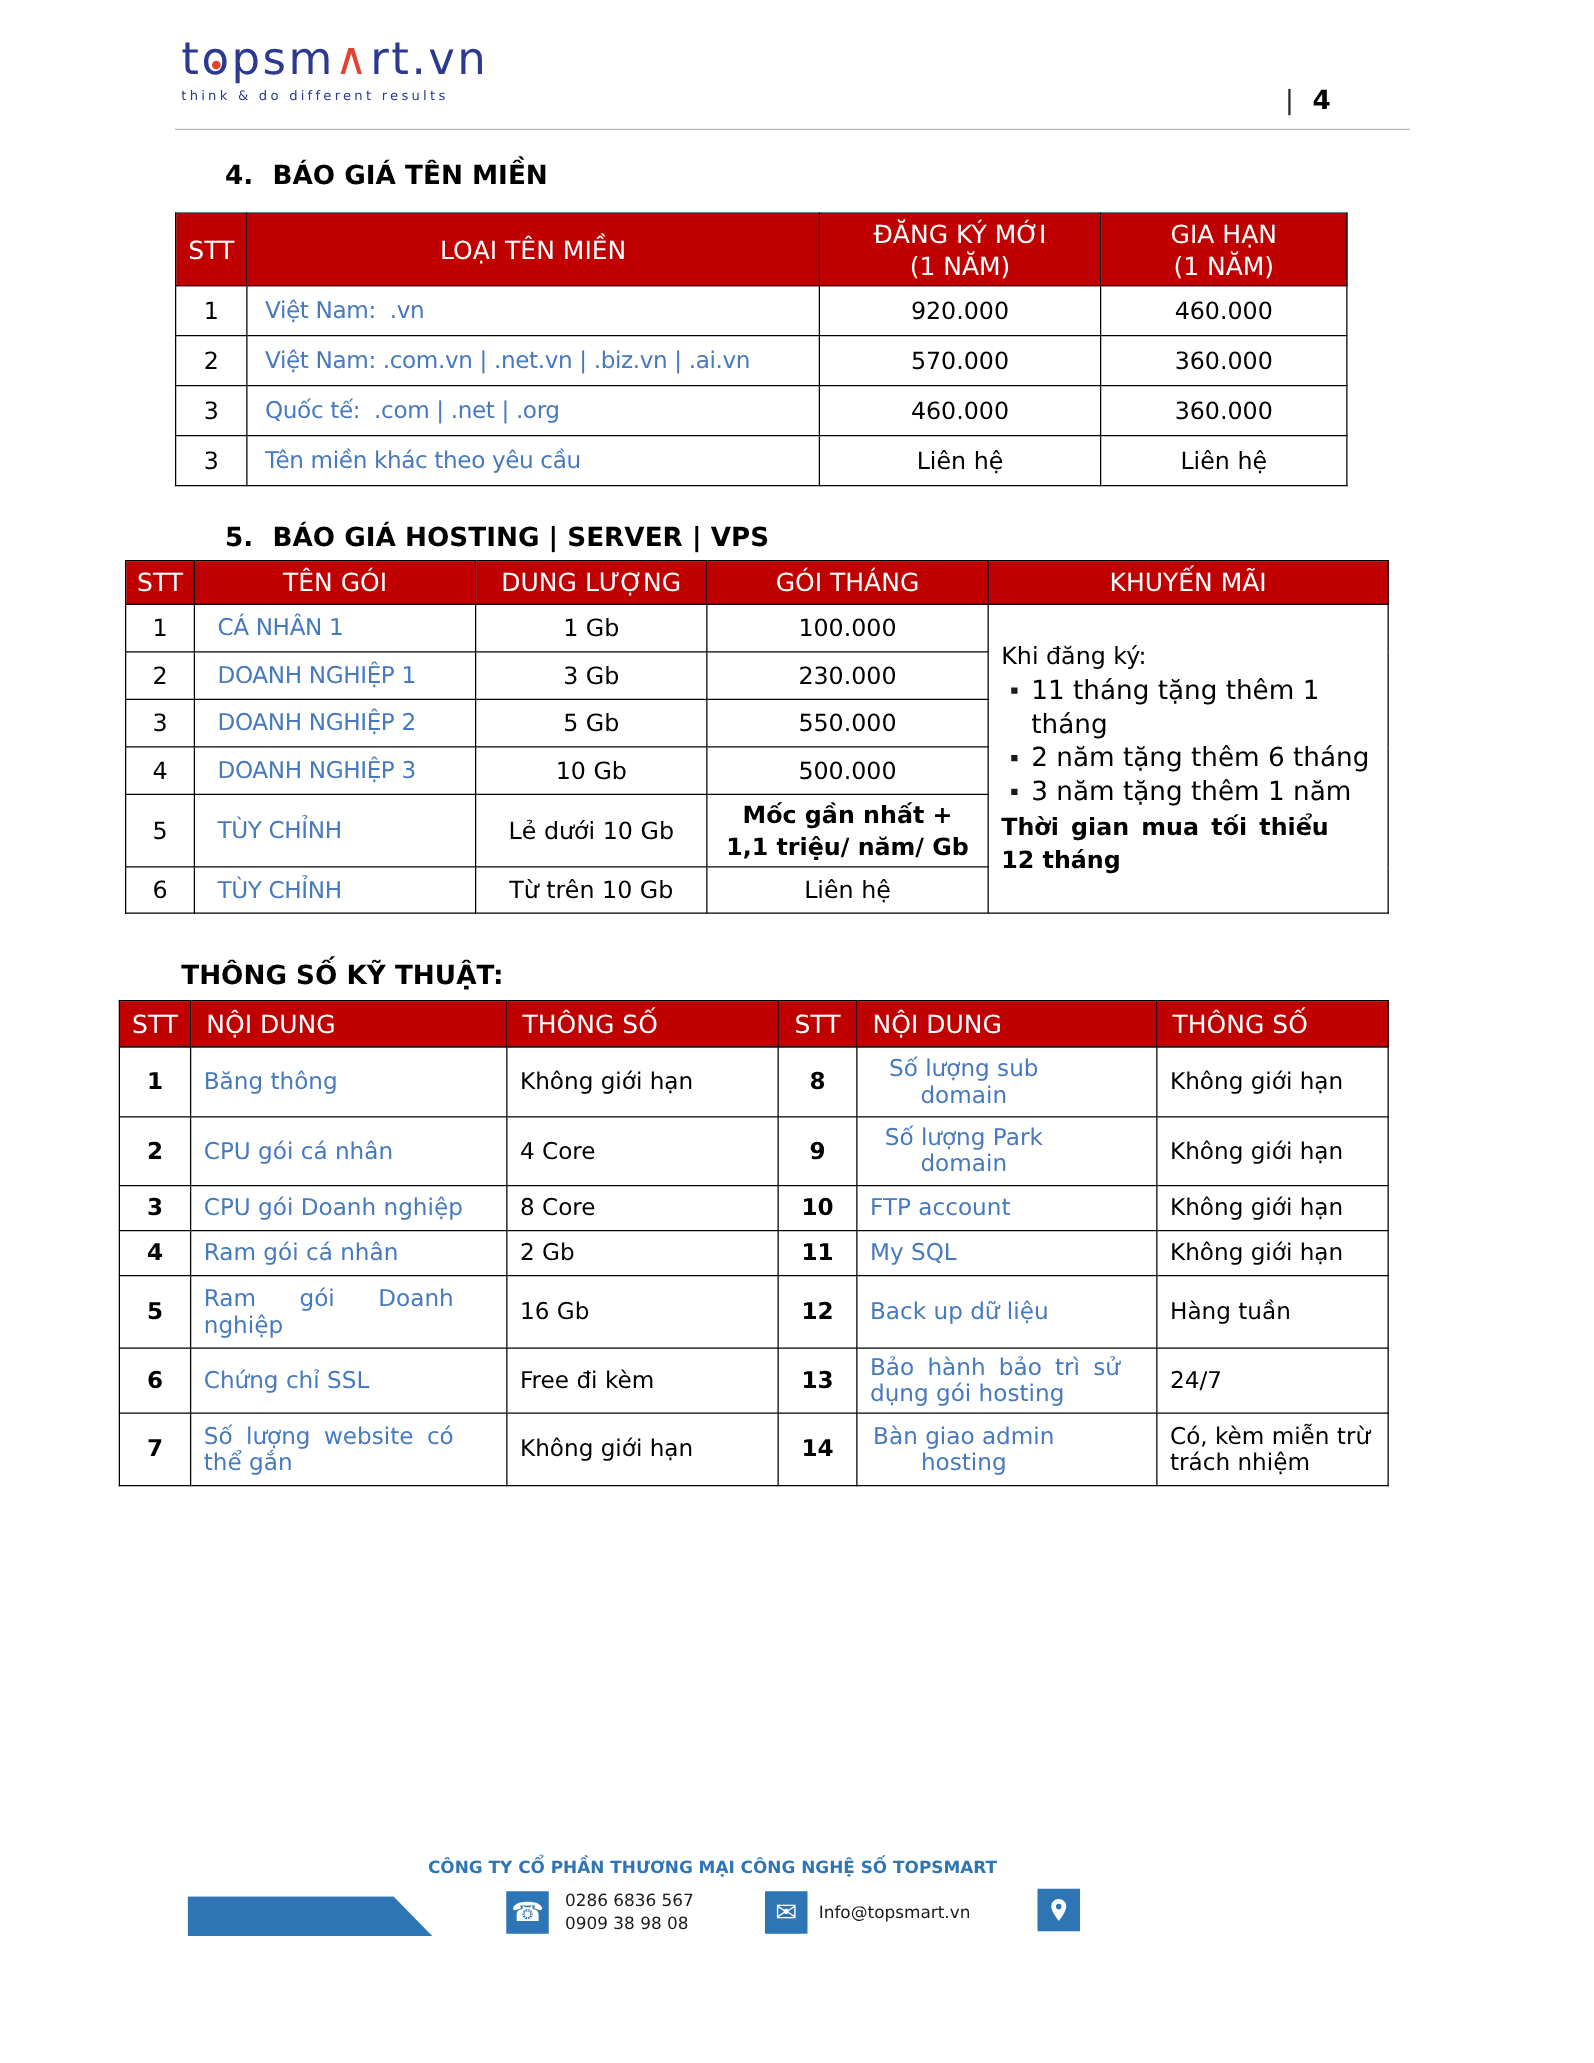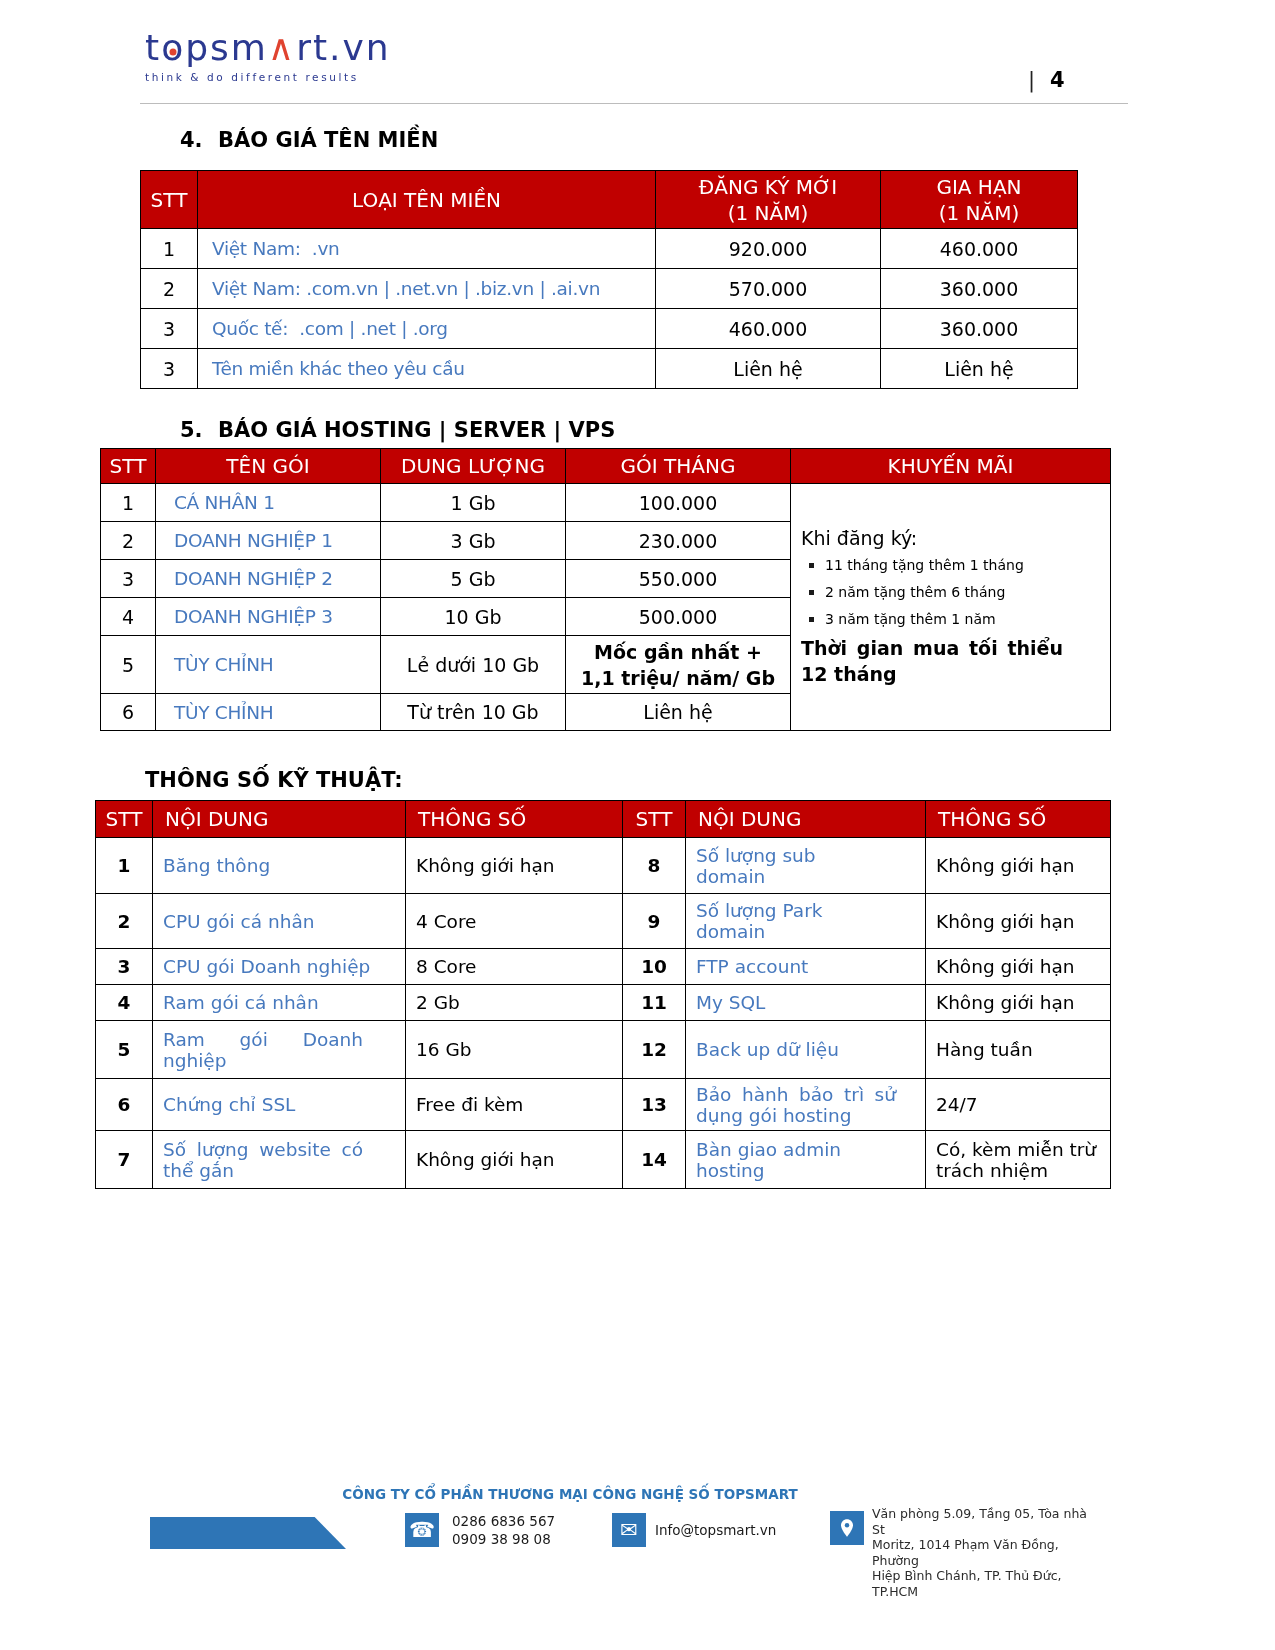--- a/index.html
+++ b/index.html
@@ -38,33 +38,33 @@
   .t1 thead tr{height:58px;}
   .t1 tbody tr{height:40px;}
 
   .t2{position:absolute;left:100px;top:448px;width:1010px;}
   .t2 thead tr{height:35px;}
   .r38{height:38px;} .r58{height:58px;} .r37{height:37px;}
   .two-line{line-height:26px;font-weight:bold;}
 
   .promo{vertical-align:middle;padding:0 12px 0 10px;}
   .promo-intro{font-size:19px;margin-bottom:3px;}
-  .promo-li{position:relative;padding-left:24px;font-size:14px;line-height:27px;}
+  .promo-li{position:relative;padding-left:24px;font-size:21px;line-height:27px;}
   .promo-li .sq{position:absolute;left:8px;top:11px;width:5px;height:5px;background:#1a1a1a;}
   .promo-note{font-weight:700;font-size:19px;line-height:26px;width:262px;text-align:justify;margin-top:2px;}
 
   .t3{position:absolute;left:95px;top:800px;width:1015px;}
   .t3 thead tr{height:37px;}
   .t3 th.lft{text-align:left;padding-left:12px;margin-left:44px;}
   .t3 td{font-size:18.5px;}
   .t3 .stt{font-weight:700;text-align:center;}
   .t3 .name{color:#4779BE;padding:4px 10px;}
   .t3 .val{padding:4px 10px;}
   .h56{height:56px;} .h55{height:55px;} .h36{height:36px;} .h58{height:58px;} .h52{height:52px;}
-  .mw200{max-width:200px;} .mw150{max-width:150px;}
+  .mw200{max-width:200px;} .mw150{max-width:150px;text-align:center;}
   .just{text-align:justify;}
 
   
   .footer-company{position:absolute;left:340px;top:1486px;width:460px;text-align:center;
                   font-size:13.5px;font-weight:700;color:#2E75B6;}
   .banner{position:absolute;left:150px;top:1517px;width:196px;height:32px;background:#2E75B6;
           clip-path:polygon(0 0,84% 0,100% 100%,0 100%);}
   .f-icon{position:absolute;width:34px;height:34px;background:#2E75B6;color:#fff;
           display:flex;align-items:center;justify-content:center;font-size:21px;line-height:1;}
   #icon-phone{left:405px;top:1513px;}
@@ -319,19 +319,14 @@
 
   <div class="f-icon" id="icon-mail">✉</div>
   <div class="f-email">Info@topsmart.vn</div>
 
   <div class="f-icon" id="icon-pin">
     <svg viewBox="0 0 24 24" width="20" height="22" aria-hidden="true">
       <path d="M12 1.5C8 1.5 4.8 4.7 4.8 8.7c0 5.4 7.2 13.8 7.2 13.8s7.2-8.4 7.2-13.8c0-4-3.2-7.2-7.2-7.2z" fill="#ffffff"></path>
       <circle cx="12" cy="8.7" r="2.7" fill="#2E75B6"></circle>
     </svg>
   </div>
-  <div class="f-address">
-    <div>Văn phòng 5.09, Tầng 05, Tòa nhà St</div>
-    <div>Moritz, 1014 Phạm Văn Đồng, Phường</div>
-    <div>Hiệp Bình Chánh, TP. Thủ Đức, TP.HCM</div>
-  </div>
 
 </div>
 
 </body></html>

